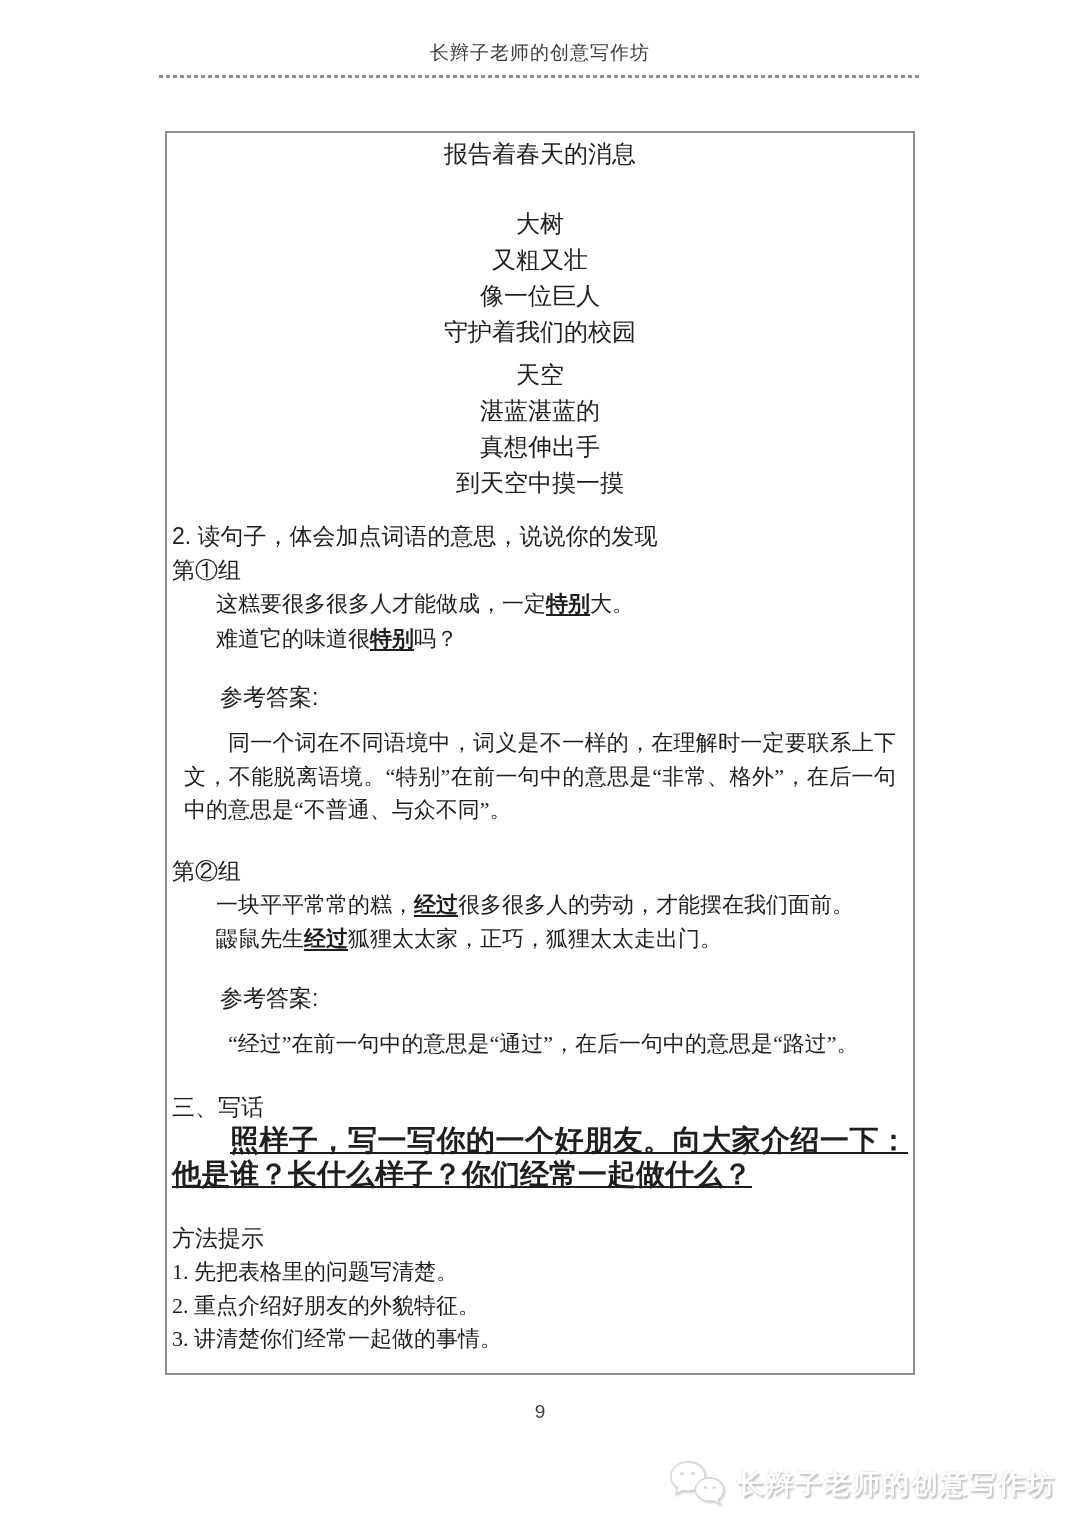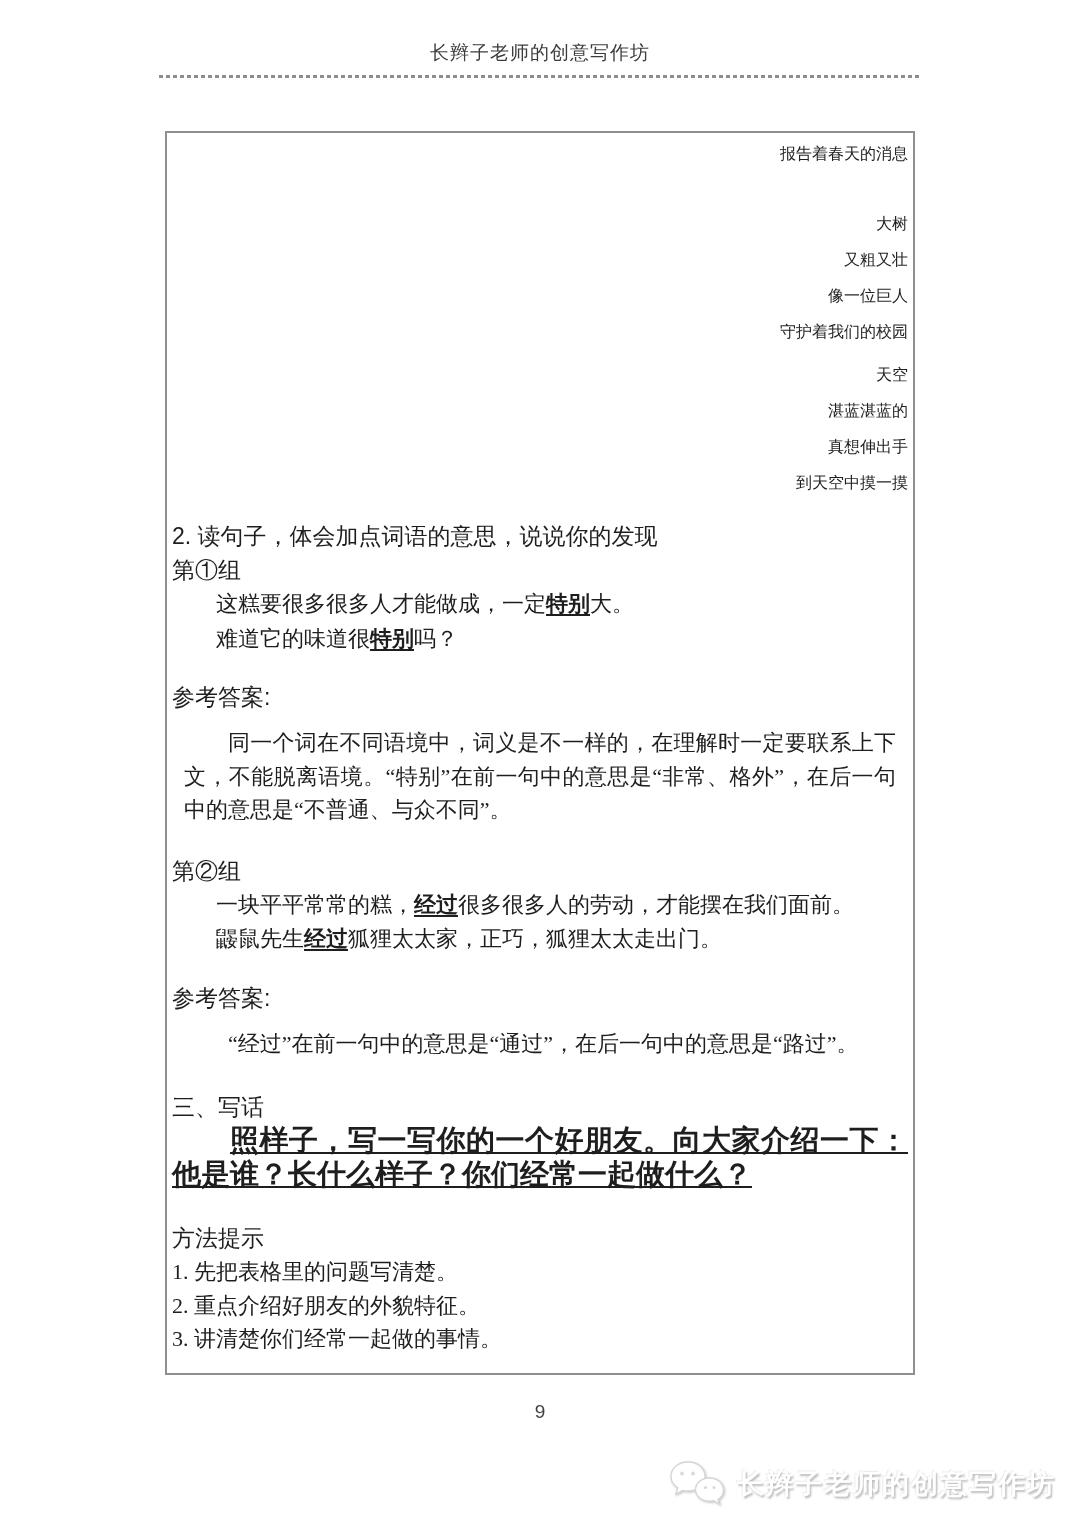--- a/index.html
+++ b/index.html
@@ -26,37 +26,37 @@
 
   
   .content-box {
     width: 750px; min-height: 1244px;
     margin: 53px auto 0;
     border: 2px solid #8f8f8f;
     padding: 3px 5px 10px 5px;
   }
 
   
-  .poem { text-align: right; font-size: 16px; line-height: 36px; }
+  .poem { text-align: center; font-size: 24px; line-height: 36px; }
   .poem p { margin: 0; }
   .poem-intro { margin-bottom: 34px !important; }
   .stanza-sky { margin-top: 7px; }
 
   
   .ex-heading, .group-label, .answer-label, .tips-heading {
     font-family: "Liberation Sans", sans-serif;
     font-weight: normal; font-size: 23px; line-height: 34px; margin: 0;
   }
   .ex-heading { margin-top: 18px; }
   .sentence {
     margin: 0; text-indent: 2em;
     font-size: 22px; line-height: 34.5px;
   }
   .hl { font-weight: bold; text-decoration: underline; text-underline-offset: 3px; }
-  .answer-label { margin-top: 24px; }
+  .answer-label { margin-top: 24px; margin-left: 48px; }
   .answer {
     margin: 12px; text-indent: 2em; text-align: justify;
     font-size: 22px; line-height: 33.5px;
   }
   .group-2 .group-label { margin-top: 27px; }
   .section-3 .ex-heading { margin-top: 30px; }
   .prompt {
     font-family: "Liberation Sans", sans-serif;
     font-weight: bold; font-size: 29px; line-height: 33.5px;
     text-indent: 2em; margin: 0; text-align: justify; text-decoration: underline;

